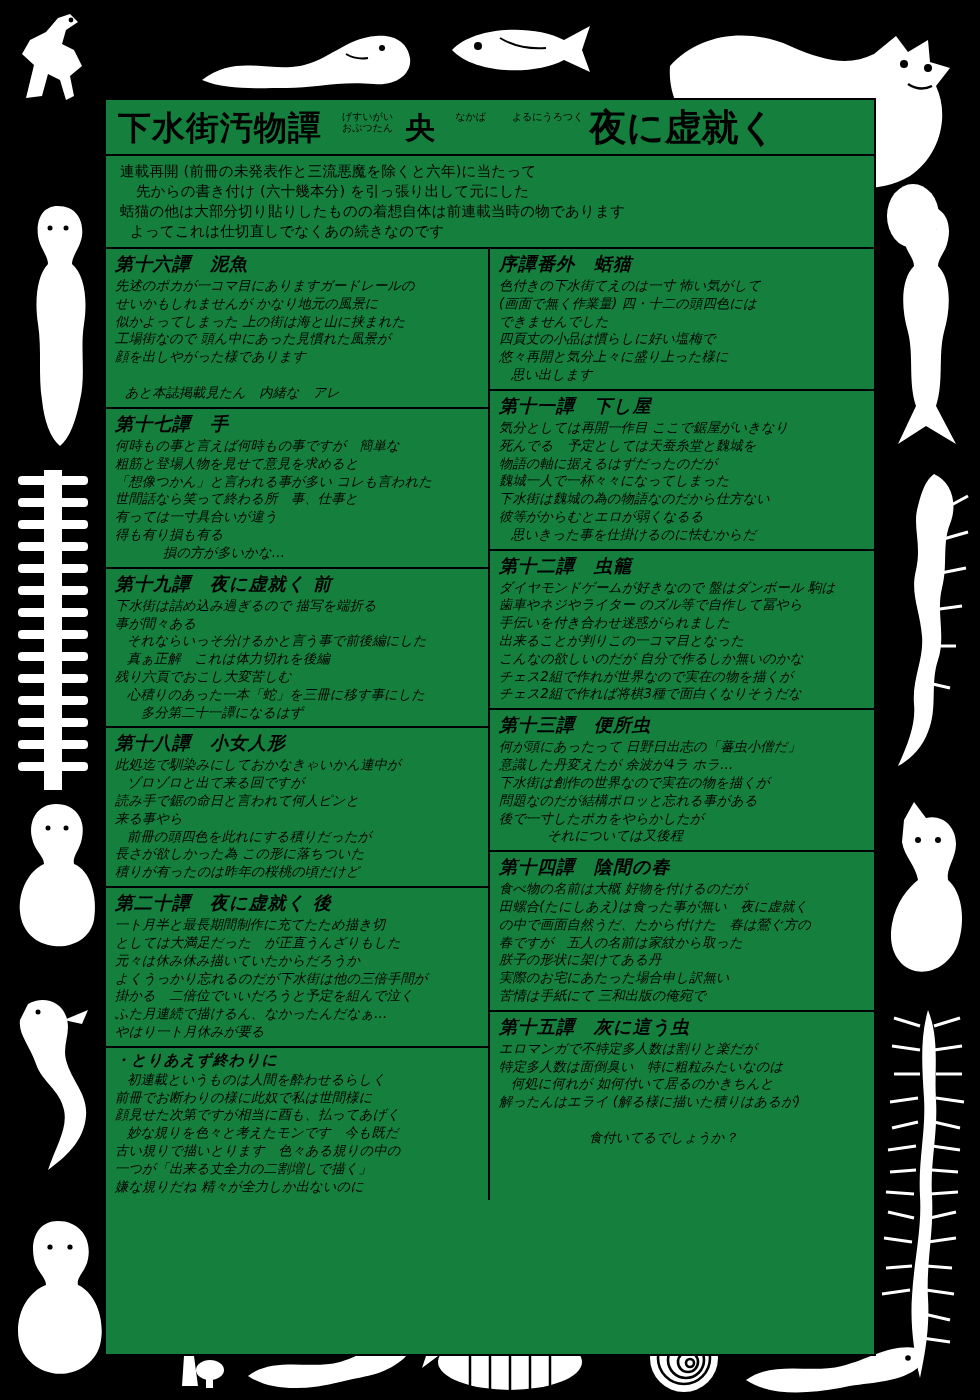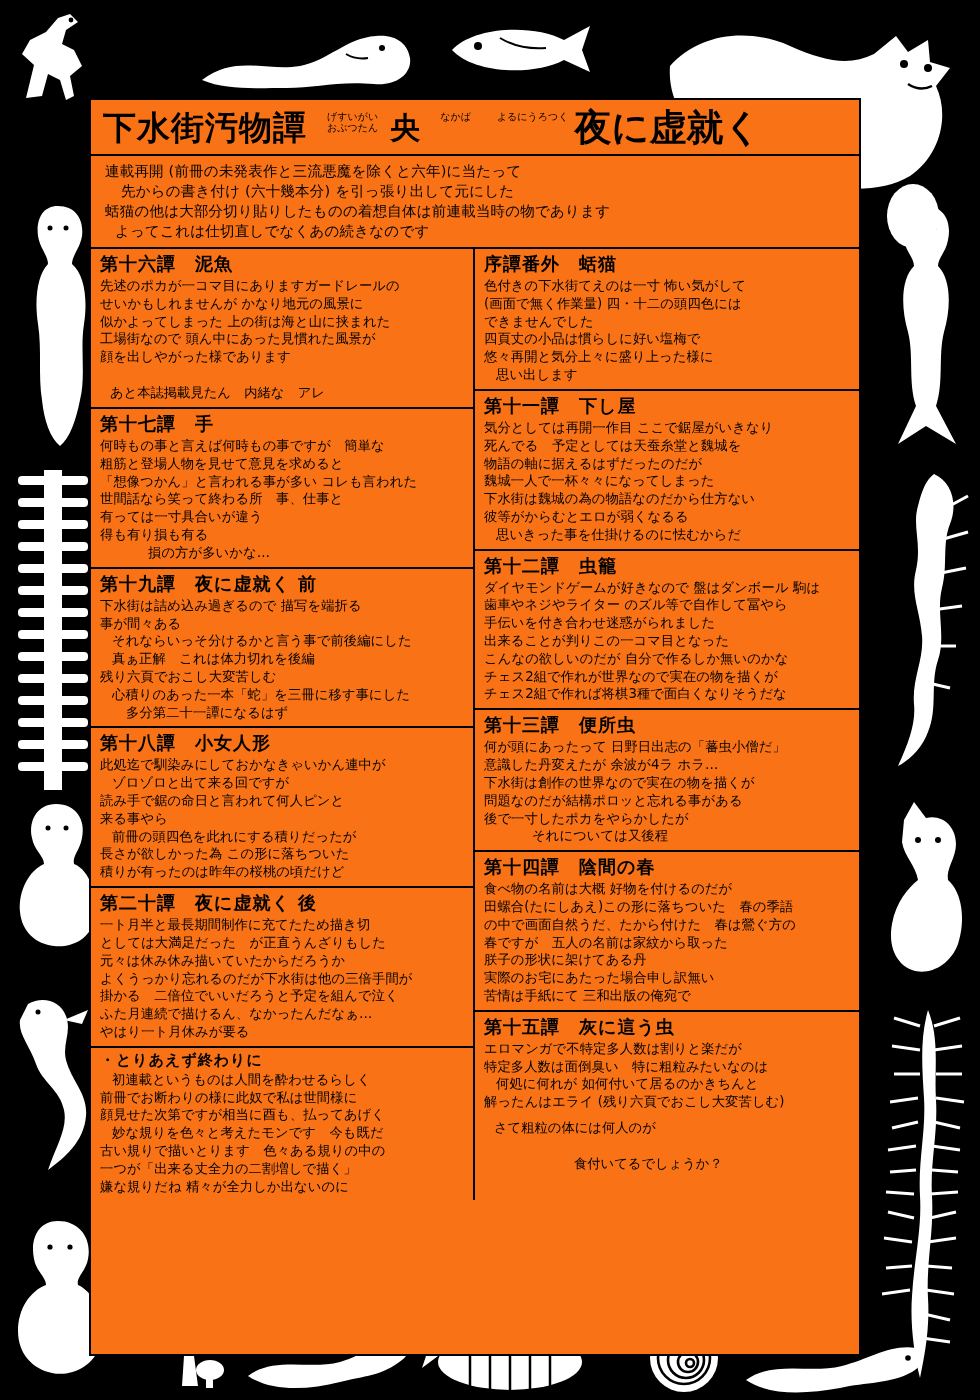--- a/index.html
+++ b/index.html
@@ -11,23 +11,23 @@
     position:relative;
   }
   
   .frame{
     position:absolute;inset:0;
     background:#000;
   }
   
   .sheet{
     position:absolute;
-    left:89px;top:98px;
+    left:104px;top:98px;
     width:772px;height:1258px;
-    background:#f97316;
+    background:#15803d;
     border:2px solid #000;
     box-sizing:border-box;
     overflow:hidden;
   }
   
   .titlebar{
     position:relative;
     height:56px;
     border-bottom:2px solid #000;
     display:flex;align-items:center;
@@ -72,20 +72,21 @@
   .intro div:nth-child(2){padding-left:16px;}
   .intro div:nth-child(4){padding-left:10px;}
   
   .grid{
     display:flex;
     width:100%;
   }
   .col{
     width:50%;
     box-sizing:border-box;
+    font-style:italic;
   }
   .col.left{border-right:2px solid #000;}
   .cell{
     border-bottom:2px solid #000;
     padding:3px 7px 5px 9px;
     box-sizing:border-box;
   }
   .cell.last{border-bottom:none;}
   .cell-title{
     font-size:18px;
@@ -439,33 +440,32 @@
             <div class="body-line">何が頭にあったって 日野日出志の「蕃虫小僧だ」</div>
             <div class="body-line">意識した丹変えたが 余波が4ラ ホラ…</div>
             <div class="body-line">下水街は創作の世界なので実在の物を描くが</div>
             <div class="body-line">問題なのだが結構ポロッと忘れる事がある</div>
             <div class="body-line">後で一寸したポカをやらかしたが</div>
             <div class="body-line ind3">それについては又後程</div>
           </div>
           <div class="cell">
             <div class="cell-title">第十四譚　陰間の春</div>
             <div class="body-line">食べ物の名前は大概 好物を付けるのだが</div>
-            <div class="body-line">田螺合(たにしあえ)この形に落ちついた　春の季語</div>
+            <div class="body-line">田螺合(たにしあえ)は食った事が無い　夜に虚就く</div>
             <div class="body-line">の中で画面自然うだ、たから付けた　春は鶯ぐ方の</div>
             <div class="body-line">春ですが　五人の名前は家紋から取った</div>
             <div class="body-line">朕子の形状に架けてある丹</div>
             <div class="body-line">実際のお宅にあたった場合申し訳無い</div>
             <div class="body-line">苦情は手紙にて 三和出版の俺宛で</div>
           </div>
           <div class="cell last">
             <div class="cell-title">第十五譚　灰に這う虫</div>
             <div class="body-line">エロマンガで不特定多人数は割りと楽だが</div>
             <div class="body-line">特定多人数は面倒臭い　特に粗粒みたいなのは</div>
             <div class="body-line ind1">何処に何れが 如何付いて居るのかきちんと</div>
-            <div class="body-line">解ったんはエライ (残り六頁でおこし大変苦しむ)</div>
-            <div class="note" style="margin-top: 8px;">さて粗粒の体には何人のが</div>
+            <div class="body-line">解ったんはエライ (解る様に描いた積りはあるが)</div>
             <div class="note" style="margin-top: 18px; padding-left: 90px;">食付いてるでしょうか？</div>
           </div>
         </div>
     </div>
 
   </div>
 </div>
 
 </body></html>

